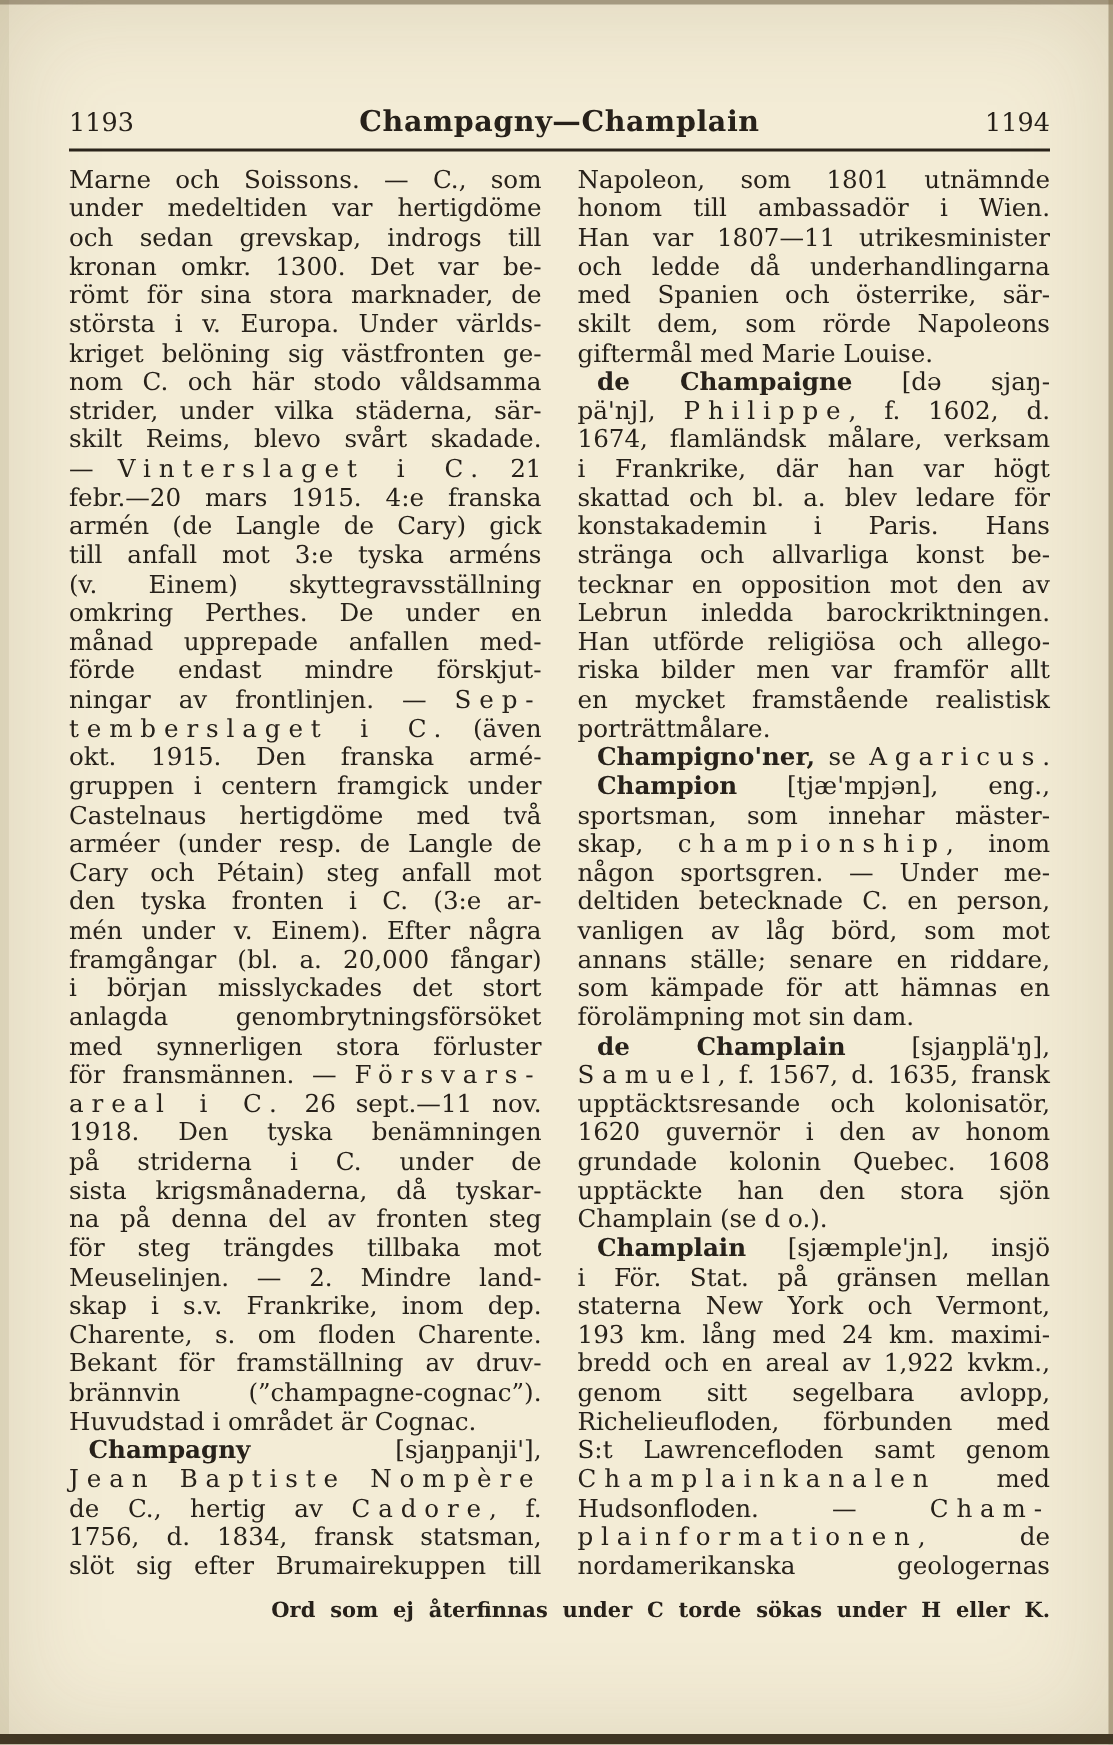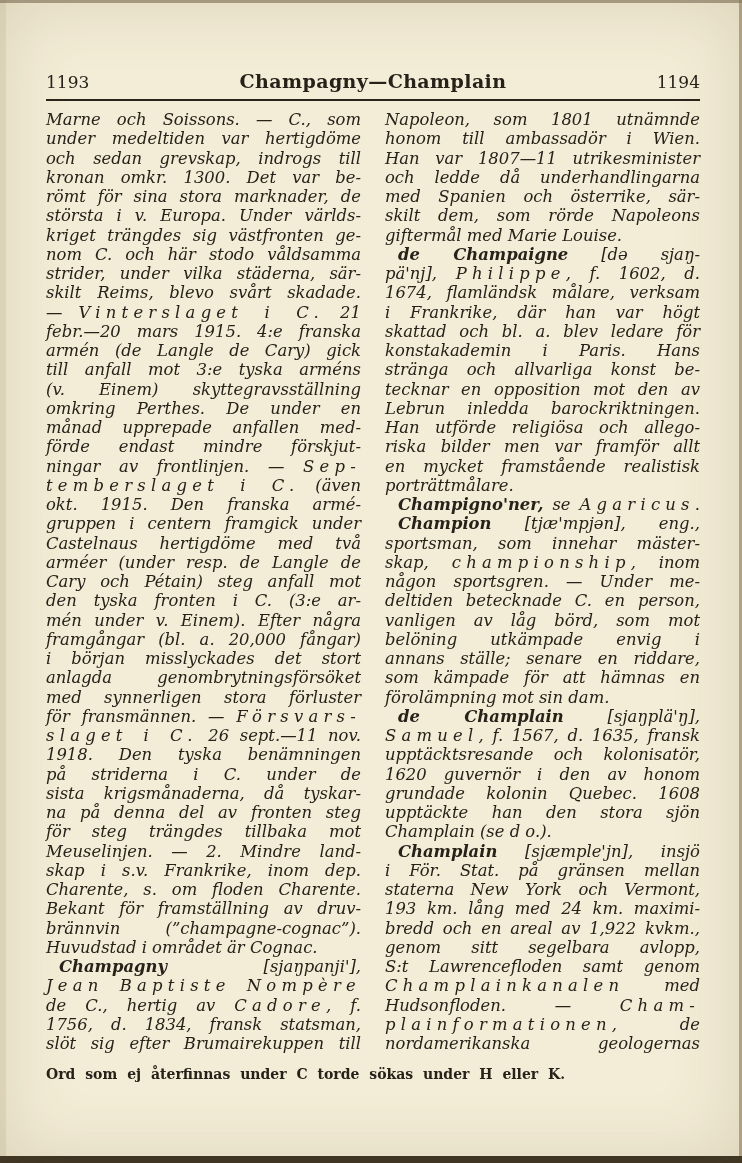--- a/index.html
+++ b/index.html
@@ -20,28 +20,28 @@
 
   .page{position:absolute;inset:0;padding:50px 42px 0 46px;box-sizing:border-box;margin-top:20px;}
 
   .hdr{display:flex;align-items:baseline;}
   .pgnum{font-size:17px;width:70px;}
   .pgnum.right{text-align:right;}
   .title{flex:1;text-align:center;font-weight:bold;font-size:19px;letter-spacing:.4px;}
   .rule{border-top:2px solid #2b241b;margin-top:7px;}
 
   .cols{display:flex;gap:24px;margin-top:9px;}
-  .col{flex:1;font-size:16.4px;line-height:19.25px;font-style:italic;}
+  .col{flex:1;font-size:16.4px;line-height:19.25px;}
   .line{text-align:justify;text-align-last:justify;}
   .line.end{text-align-last:left;}
   .line.ind{text-indent:13px;}
   .b{font-weight:bold;}
   .sp{letter-spacing:.32em;}
 
-  .footer{margin-top:13px;text-align:left;font-weight:bold;font-size:14px;word-spacing:5px;}
+  .footer{margin-top:13px;text-align:right;font-weight:bold;font-size:14px;word-spacing:5px;}
 </style>
 </head>
 <body>
 
 <div class="edge-left"></div>
 <div class="edge-top"></div>
 <div class="edge-right"></div>
 <div class="edge-bottom"></div>
 <div class="vignette"></div>
 
@@ -54,21 +54,21 @@
   <div class="rule"></div>
 
   <div class="cols">
     <div class="col">
         <div class="line"><span>Marne och Soissons. — C., som</span></div>
         <div class="line"><span>under medeltiden var hertigdöme</span></div>
         <div class="line"><span>och sedan grevskap, indrogs till</span></div>
         <div class="line"><span>kronan omkr. 1300. Det var be-</span></div>
         <div class="line"><span>römt för sina stora marknader, de</span></div>
         <div class="line"><span>största i v. Europa. Under världs-</span></div>
-        <div class="line"><span>kriget trängdes sig västfronten ge-</span></div>
+        <div class="line"><span>kriget belöning sig västfronten ge-</span></div>
         <div class="line"><span>nom C. och här stodo våldsamma</span></div>
         <div class="line"><span>strider, under vilka städerna, sär-</span></div>
         <div class="line"><span>skilt Reims, blevo svårt skadade.</span></div>
         <div class="line"><span>— </span><span class="sp">Vinterslaget i C.</span><span> 21</span></div>
         <div class="line"><span>febr.—20 mars 1915. 4:e franska</span></div>
         <div class="line"><span>armén (de Langle de Cary) gick</span></div>
         <div class="line"><span>till anfall mot 3:e tyska arméns</span></div>
         <div class="line"><span>(v. Einem) skyttegravsställning</span></div>
         <div class="line"><span>omkring Perthes. De under en</span></div>
         <div class="line"><span>månad upprepade anfallen med-</span></div>
@@ -80,21 +80,21 @@
         <div class="line"><span>Castelnaus hertigdöme med två</span></div>
         <div class="line"><span>arméer (under resp. de Langle de</span></div>
         <div class="line"><span>Cary och Pétain) steg anfall mot</span></div>
         <div class="line"><span>den tyska fronten i C. (3:e ar-</span></div>
         <div class="line"><span>mén under v. Einem). Efter några</span></div>
         <div class="line"><span>framgångar (bl. a. 20,000 fångar)</span></div>
         <div class="line"><span>i början misslyckades det stort</span></div>
         <div class="line"><span>anlagda genombrytningsförsöket</span></div>
         <div class="line"><span>med synnerligen stora förluster</span></div>
         <div class="line"><span>för fransmännen. — </span><span class="sp">Försvars-</span></div>
-        <div class="line"><span class="sp">slaget i C.</span><span> 26 sept.—11 nov.</span></div>
+        <div class="line"><span class="sp">areal i C.</span><span> 26 sept.—11 nov.</span></div>
         <div class="line"><span>1918. Den tyska benämningen</span></div>
         <div class="line"><span>på striderna i C. under de</span></div>
         <div class="line"><span>sista krigsmånaderna, då tyskar-</span></div>
         <div class="line"><span>na på denna del av fronten steg</span></div>
         <div class="line"><span>för steg trängdes tillbaka mot</span></div>
         <div class="line"><span>Meuselinjen. — 2. Mindre land-</span></div>
         <div class="line"><span>skap i s.v. Frankrike, inom dep.</span></div>
         <div class="line"><span>Charente, s. om floden Charente.</span></div>
         <div class="line"><span>Bekant för framställning av druv-</span></div>
         <div class="line"><span>brännvin (”champagne-cognac”).</span></div>
@@ -126,37 +126,37 @@
         <div class="line"><span>riska bilder men var framför allt</span></div>
         <div class="line"><span>en mycket framstående realistisk</span></div>
         <div class="line end"><span>porträttmålare.</span></div>
         <div class="line ind"><span class="b">Champigno'ner,</span><span> se </span><span class="sp">Agaricus</span><span>.</span></div>
         <div class="line ind"><span class="b">Champion</span><span> [tjæ'mpjən], eng.,</span></div>
         <div class="line"><span>sportsman, som innehar mäster-</span></div>
         <div class="line"><span>skap, </span><span class="sp">championship</span><span>, inom</span></div>
         <div class="line"><span>någon sportsgren. — Under me-</span></div>
         <div class="line"><span>deltiden betecknade C. en person,</span></div>
         <div class="line"><span>vanligen av låg börd, som mot</span></div>
-        <div class="line"><span>belöning utkämpade envig i</span></div>
         <div class="line"><span>annans ställe; senare en riddare,</span></div>
         <div class="line"><span>som kämpade för att hämnas en</span></div>
         <div class="line end"><span>förolämpning mot sin dam.</span></div>
         <div class="line ind"><span class="b">de Champlain</span><span> [sjaŋplä'ŋ],</span></div>
         <div class="line"><span class="sp">Samuel</span><span>, f. 1567, d. 1635, fransk</span></div>
         <div class="line"><span>upptäcktsresande och kolonisatör,</span></div>
         <div class="line"><span>1620 guvernör i den av honom</span></div>
         <div class="line"><span>grundade kolonin Quebec. 1608</span></div>
         <div class="line"><span>upptäckte han den stora sjön</span></div>
         <div class="line end"><span>Champlain (se d o.).</span></div>
         <div class="line ind"><span class="b">Champlain</span><span> [sjæmple'jn], insjö</span></div>
         <div class="line"><span>i För. Stat. på gränsen mellan</span></div>
         <div class="line"><span>staterna New York och Vermont,</span></div>
         <div class="line"><span>193 km. lång med 24 km. maximi-</span></div>
         <div class="line"><span>bredd och en areal av 1,922 kvkm.,</span></div>
         <div class="line"><span>genom sitt segelbara avlopp,</span></div>
+        <div class="line"><span>Richelieufloden, förbunden med</span></div>
         <div class="line"><span>S:t Lawrencefloden samt genom</span></div>
         <div class="line"><span class="sp">Champlainkanalen</span><span> med</span></div>
         <div class="line"><span>Hudsonfloden. — </span><span class="sp">Cham-</span></div>
         <div class="line"><span class="sp">plainformationen,</span><span> de</span></div>
         <div class="line"><span>nordamerikanska geologernas</span></div>
       </div>
   </div>
 
   <div class="footer">Ord som ej återfinnas under C torde sökas under H eller K.</div>
 </div>

